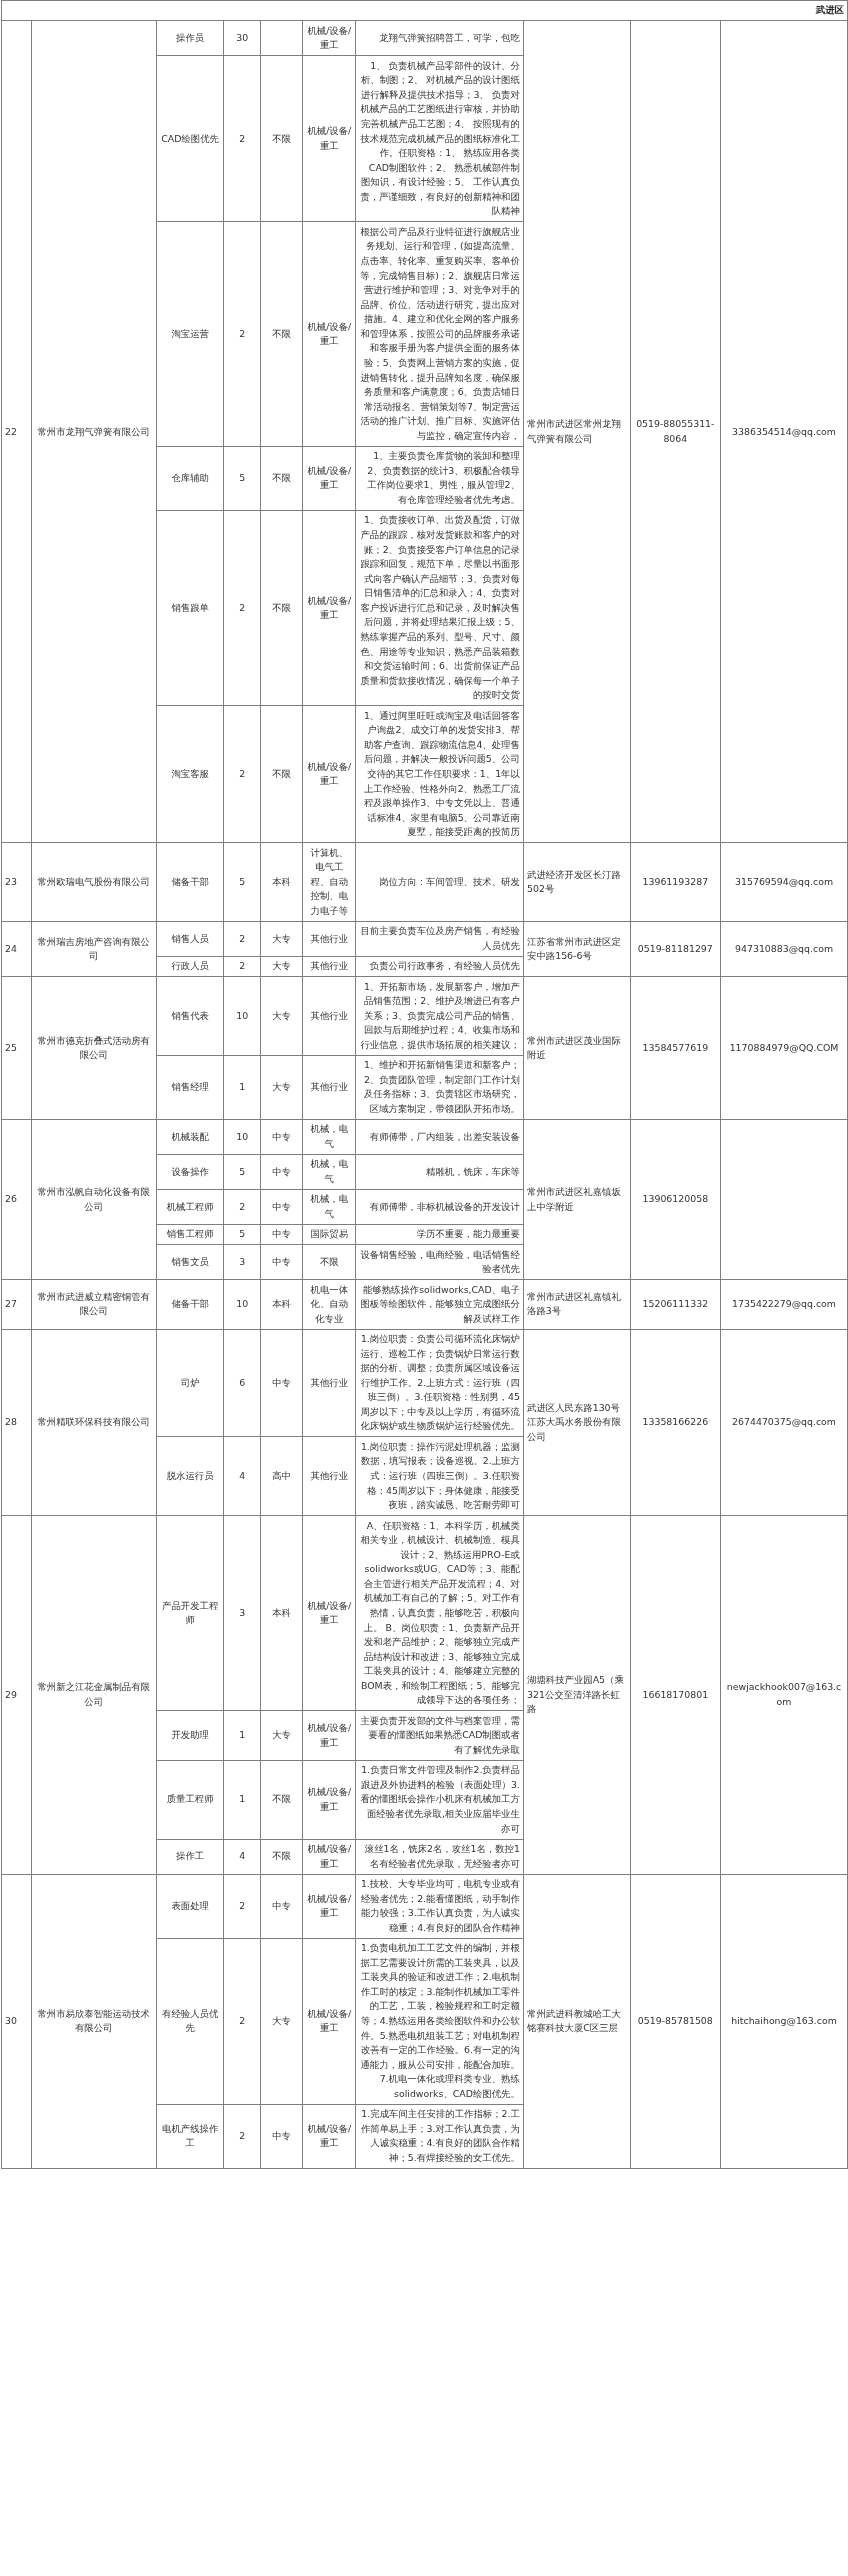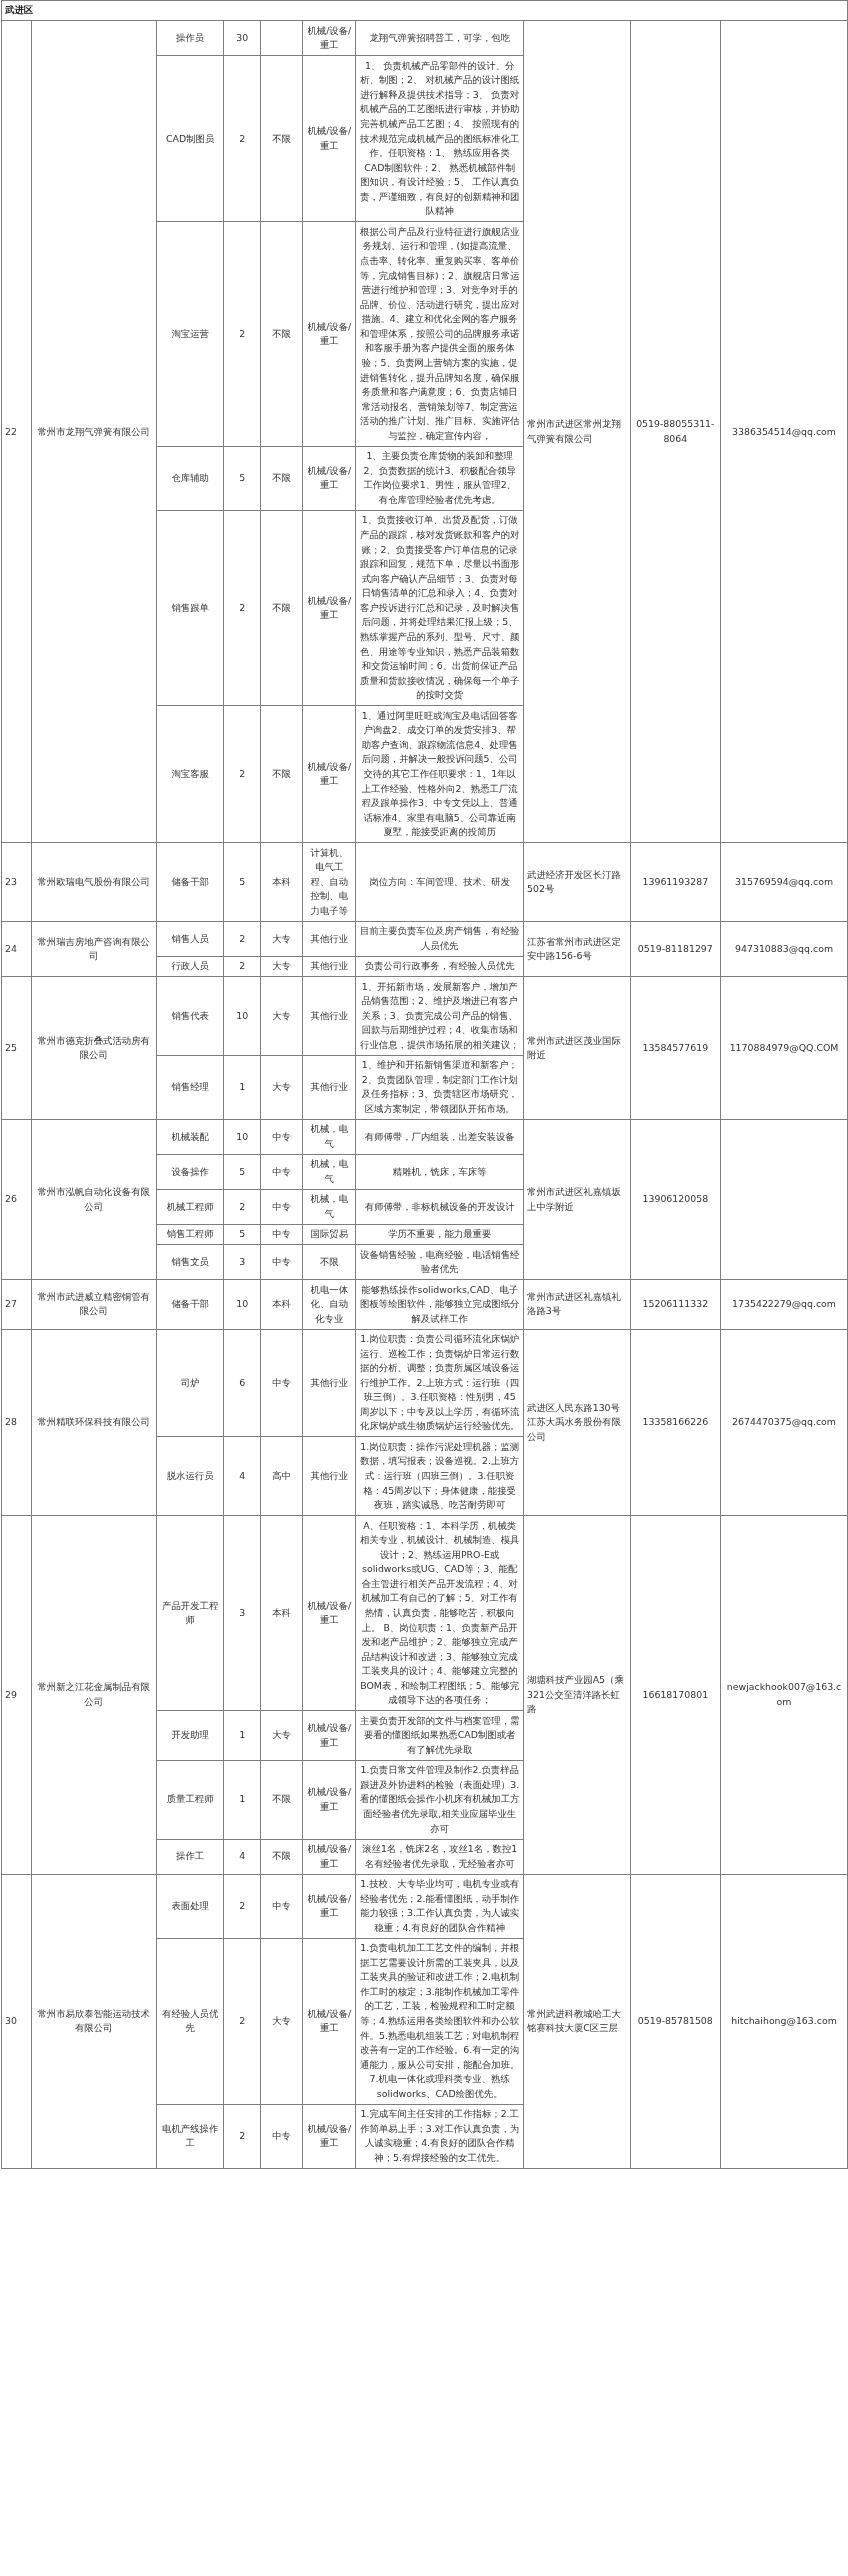--- a/index.html
+++ b/index.html
@@ -20,27 +20,27 @@
     vertical-align:middle;
     font-size:9.4px;
     line-height:1.55;
     padding:2.4px 3.1px;
     word-wrap:break-word;
     overflow-wrap:break-word;
   }
   th.region{
     font-size:11.8px;
     font-weight:bold;
-    text-align:left;
+    text-align:right;
     padding:3.1px 0;
     color:#222;
   }
   td.c{ text-align:center; }
   td.desc{
-    text-align:center;
+    text-align:right;
     padding:3.1px 5.5px;
     line-height:15px;
     font-size:9.8px;
   }
   td.email, td.phone{ word-break:break-all; text-align:center; }
   td.addr{ text-align:left; }
   td.company{ text-align:center;margin-left:32px; }
   td.no{ text-align:left; }
 </style>
 </head>
@@ -70,21 +70,21 @@
         <td class="c pos">操作员</td>
         <td class="c cnt">30</td>
         <td class="c edu"></td>
         <td class="c ind">机械/设备/重工</td>
         <td class="desc">龙翔气弹簧招聘普工，可学，包吃</td>
         <td class="addr" rowspan="6">常州市武进区常州龙翔气弹簧有限公司</td>
         <td class="phone" rowspan="6">0519-88055311-8064</td>
         <td class="email" rowspan="6">3386354514@qq.com</td>
       </tr>
       <tr>
-        <td class="c pos">CAD制图员</td>
+        <td class="c pos">CAD绘图优先</td>
         <td class="c cnt">2</td>
         <td class="c edu">不限</td>
         <td class="c ind">机械/设备/重工</td>
         <td class="desc">1、 负责机械产品零部件的设计、分析、制图；2、 对机械产品的设计图纸进行解释及提供技术指导；3、 负责对机械产品的工艺图纸进行审核，并协助完善机械产品工艺图；4、 按照现有的技术规范完成机械产品的图纸标准化工作。任职资格：1、 熟练应用各类CAD制图软件；2、 熟悉机械部件制图知识，有设计经验；5、 工作认真负责，严谨细致，有良好的创新精神和团队精神</td>
       </tr>
       <tr>
         <td class="c pos">淘宝运营</td>
         <td class="c cnt">2</td>
         <td class="c edu">不限</td>
         <td class="c ind">机械/设备/重工</td>

